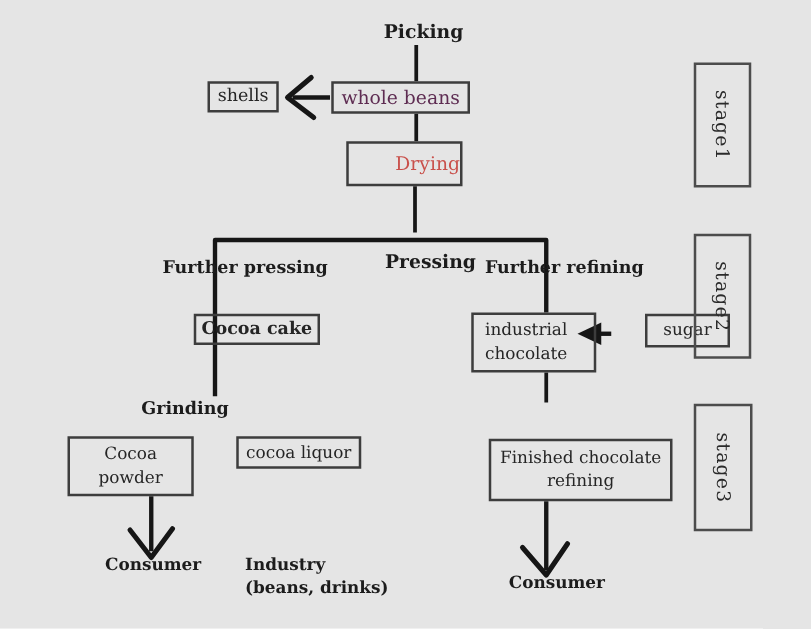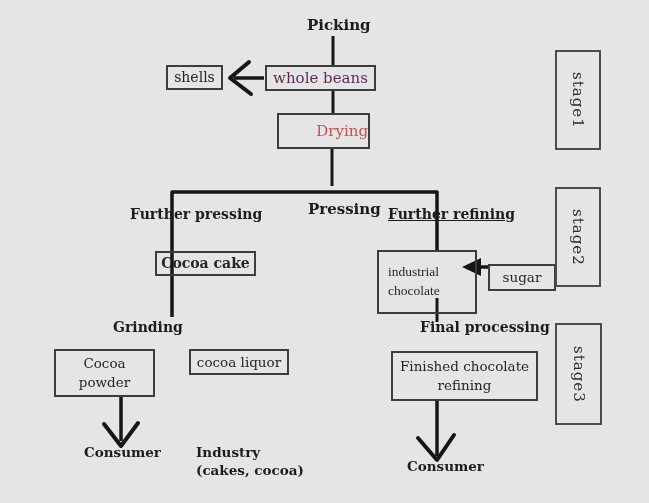--- a/index.html
+++ b/index.html
@@ -65,50 +65,49 @@
       <line x1="121" y1="397" x2="121" y2="441" stroke-width="3.5"></line>
       <polyline points="104,424 121,446 138,423" stroke-width="4" stroke-linecap="round"></polyline>
       <line x1="437" y1="401" x2="437" y2="456" stroke-width="3.5"></line>
       <polyline points="418,438 437,460 454,435" stroke-width="4" stroke-linecap="round"></polyline>
     </g>
   </svg>
 
   <div class="lbl" style="left:307px;top:16px;font-size:15px;">Picking</div>
   <div class="lbl" style="left:308px;top:172px;font-size:15px;margin-top:28px;">Pressing</div>
   <div class="lbl" style="left:130px;top:206px;">Further pressing</div>
-  <div class="lbl" style="left:388px;top:206px;text-decoration:underline;">Further refining</div>
+  <div class="lbl" style="left:388px;top:206px;">Further refining</div>
   <div class="lbl" style="left:113px;top:319px;">Grinding</div>
-  <div class="lbl" style="left:420px;top:319px;">Final processing</div>
   <div class="lbl" style="left:84px;top:444px;font-size:13.5px;">Consumer</div>
   <div class="lbl" style="left:196px;top:444px;font-size:13.5px;">Industry</div>
-  <div class="lbl" style="left:196px;top:462px;font-size:13.5px;">(cakes, cocoa)</div>
+  <div class="lbl" style="left:196px;top:462px;font-size:13.5px;">(beans, drinks)</div>
   <div class="lbl" style="left:407px;top:458px;font-size:13.5px;">Consumer</div>
 
   <div class="box" style="left:166px;top:65px;width:57px;height:25px;">
     <span>shells</span>
   </div>
 
   <div class="box" style="left:265px;top:65px;width:111px;height:26px;font-size:15px;">
     <span class="purple">whole beans</span>
   </div>
 
   <div class="box" style="left:277px;top:113px;width:93px;height:36px;justify-content:flex-end;padding-left:12px;font-size:15px;">
     <span class="red">Drying</span>
   </div>
 
   <div class="box" style="left:155px;top:251px;width:101px;height:25px;font-weight:bold;">
     <span>Cocoa cake</span>
   </div>
 
-  <div class="box two-line" style="left:377px;top:250px;width:100px;height:64px;align-items:flex-start;padding-left:9px;font-size:13.5px;text-align:center;font-family:Liberation Serif, serif;">
+  <div class="box two-line" style="left:377px;top:250px;width:100px;height:48px;align-items:flex-start;padding-left:9px;font-size:13.5px;text-align:center;">
     <span>industrial</span>
     <span>chocolate</span>
   </div>
 
-  <div class="box" style="left:488px;top:251px;width:68px;height:27px;font-size:13.5px;margin-top:13px;">
+  <div class="box" style="left:516px;top:251px;width:68px;height:27px;font-size:13.5px;">
     <span>sugar</span>
   </div>
 
   <div class="box two-line" style="left:54px;top:349px;width:101px;height:48px;font-size:13.5px;">
     <span>Cocoa</span>
     <span>powder</span>
   </div>
 
   <div class="box" style="left:189px;top:349px;width:100px;height:26px;font-size:13.5px;">
     <span>cocoa liquor</span>

